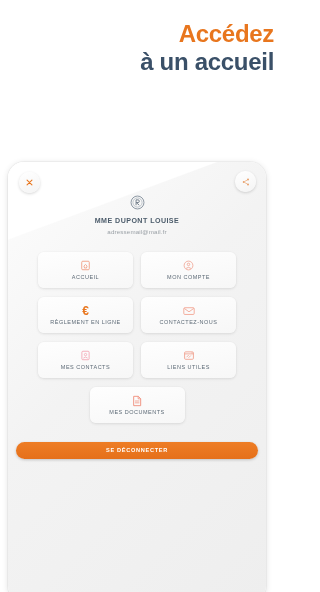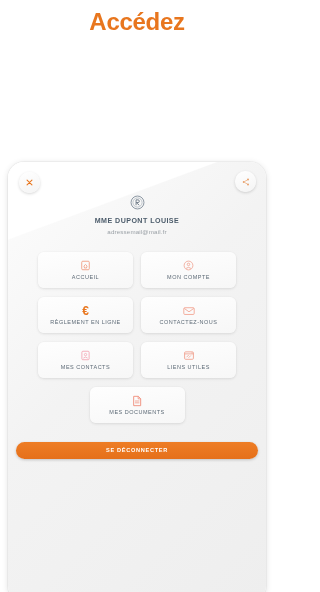--- a/index.html
+++ b/index.html
@@ -11,22 +11,22 @@
   }
 
   body {
     font-family: "Liberation Sans", sans-serif;
     background: #ffffff;
     position: relative;
   }
 
   
   .headline {
-    padding-top: 8px;
-    text-align: center;
+    padding-top: 20px;
+    text-align: right;
     line-height: 1.16;
     letter-spacing: -0.3px;
   }
   .headline .l1 {
     display: block;
     font-size: 24px;
     font-weight: bold;
     color: #E8761E;
   }
   .headline .l2,
@@ -167,20 +167,21 @@
     font-weight: bold;
     letter-spacing: 0.7px;
     cursor: pointer;
   }
 </style>
 </head>
 <body>
 
 <div class="headline">
   <span class="l1">Accédez</span>
+  <span class="l2">à un accueil</span>
 </div>
 
 <div class="card">
 
   <div class="fold"></div>
 
   <div class="corner-btn close">
     <span>
       <svg width="7" height="7" viewBox="0 0 10 10">
         <path d="M1.5 1.5 L8.5 8.5 M8.5 1.5 L1.5 8.5" stroke="#E8761E" stroke-width="1.5" stroke-linecap="round" fill="none"></path>

